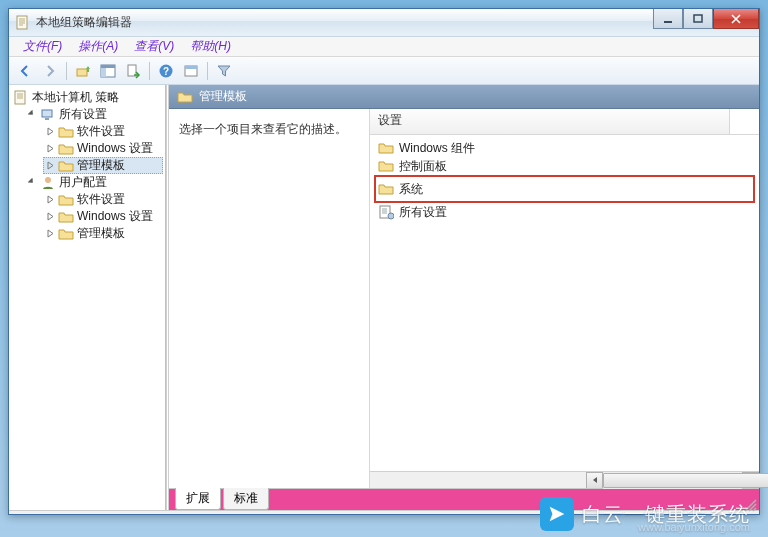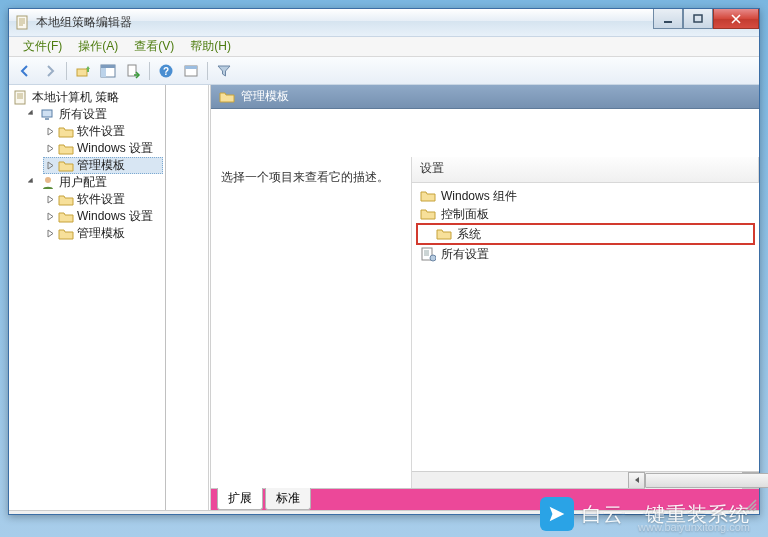--- a/index.html
+++ b/index.html
@@ -54,21 +54,21 @@
 }
 .wc-min svg, .wc-max svg, .wc-close svg { width: 12px; height: 10px; }
 .menubar {
   height: 20px;
   display: flex;
   align-items: center;
   padding-left: 6px;
   background: #f6f6f6;
   border-bottom: 1px solid #d9d9d9;
 }
-.menu-item { padding: 2px 8px; color: #4d7c0f; }
+.menu-item { padding: 2px 8px; color: #6d28d9; font-style: italic; }
 .toolbar {
   height: 28px;
   background: linear-gradient(to bottom, #fafcfe, #e8eff7);
   border-bottom: 1px solid #c9d6e4;
   display: flex;
   align-items: center;
   padding-left: 4px;
   gap: 1px;
 }
 .tb-btn {
@@ -76,21 +76,20 @@
   display: flex; align-items: center; justify-content: center;
   border: 1px solid transparent;
   border-radius: 2px;
 }
 .tb-sep { width:1px; height:18px; background:#c0c8d0; margin:0 3px; }
 .tb-btn svg { width:16px; height:16px; }
 .body {
   flex: 1;
   display: flex;
   min-height: 0;
-  gap: 42px;
 }
 .tree-pane {
   width: 157px;
   border-right: 1px solid #c0c0c0;
   background: #fff;
   padding: 4px 2px;
   overflow: auto;
 }
 .tree ul { list-style: none; }
 .tree li { white-space: nowrap; }
@@ -123,21 +122,20 @@
   display:flex; align-items:center;
   padding-left:8px;
   color:#fff; font-size:12px;
 }
 .content-header .folder { width:16px;height:16px;margin-right:6px; }
 .content-main {
   flex:1;
   display:flex;
   flex-direction:column;
   min-height:0;
-  margin-top:48px;
 }
 .content-split {
   flex:1;
   display:flex;
   min-height:0;
 }
 .desc-pane {
   width: 200px;
   padding: 12px 10px;
   color:#333;
@@ -170,22 +168,22 @@
 }
 .list-item {
   display:flex; align-items:center;
   height:18px;
   padding: 1px 4px;
 }
 .list-item .licon { width:16px;height:16px;margin-right:5px; }
 .list-item .ltext { font-size:12px; color:#222;text-align:center; }
 .list-item.highlight {
   border:2px solid #d23a2e;
-  padding: 0 18px;
-  height: 22px;
+  padding: 0 2px;
+  height: 28px;
 }
 .hscroll {
   height:17px;
   background:#f0f0f0;
   border-top:1px solid #d0d0d0;
   display:flex;
   align-items:center;
 }
 .hscroll .arrow {
   width:17px; height:17px;

